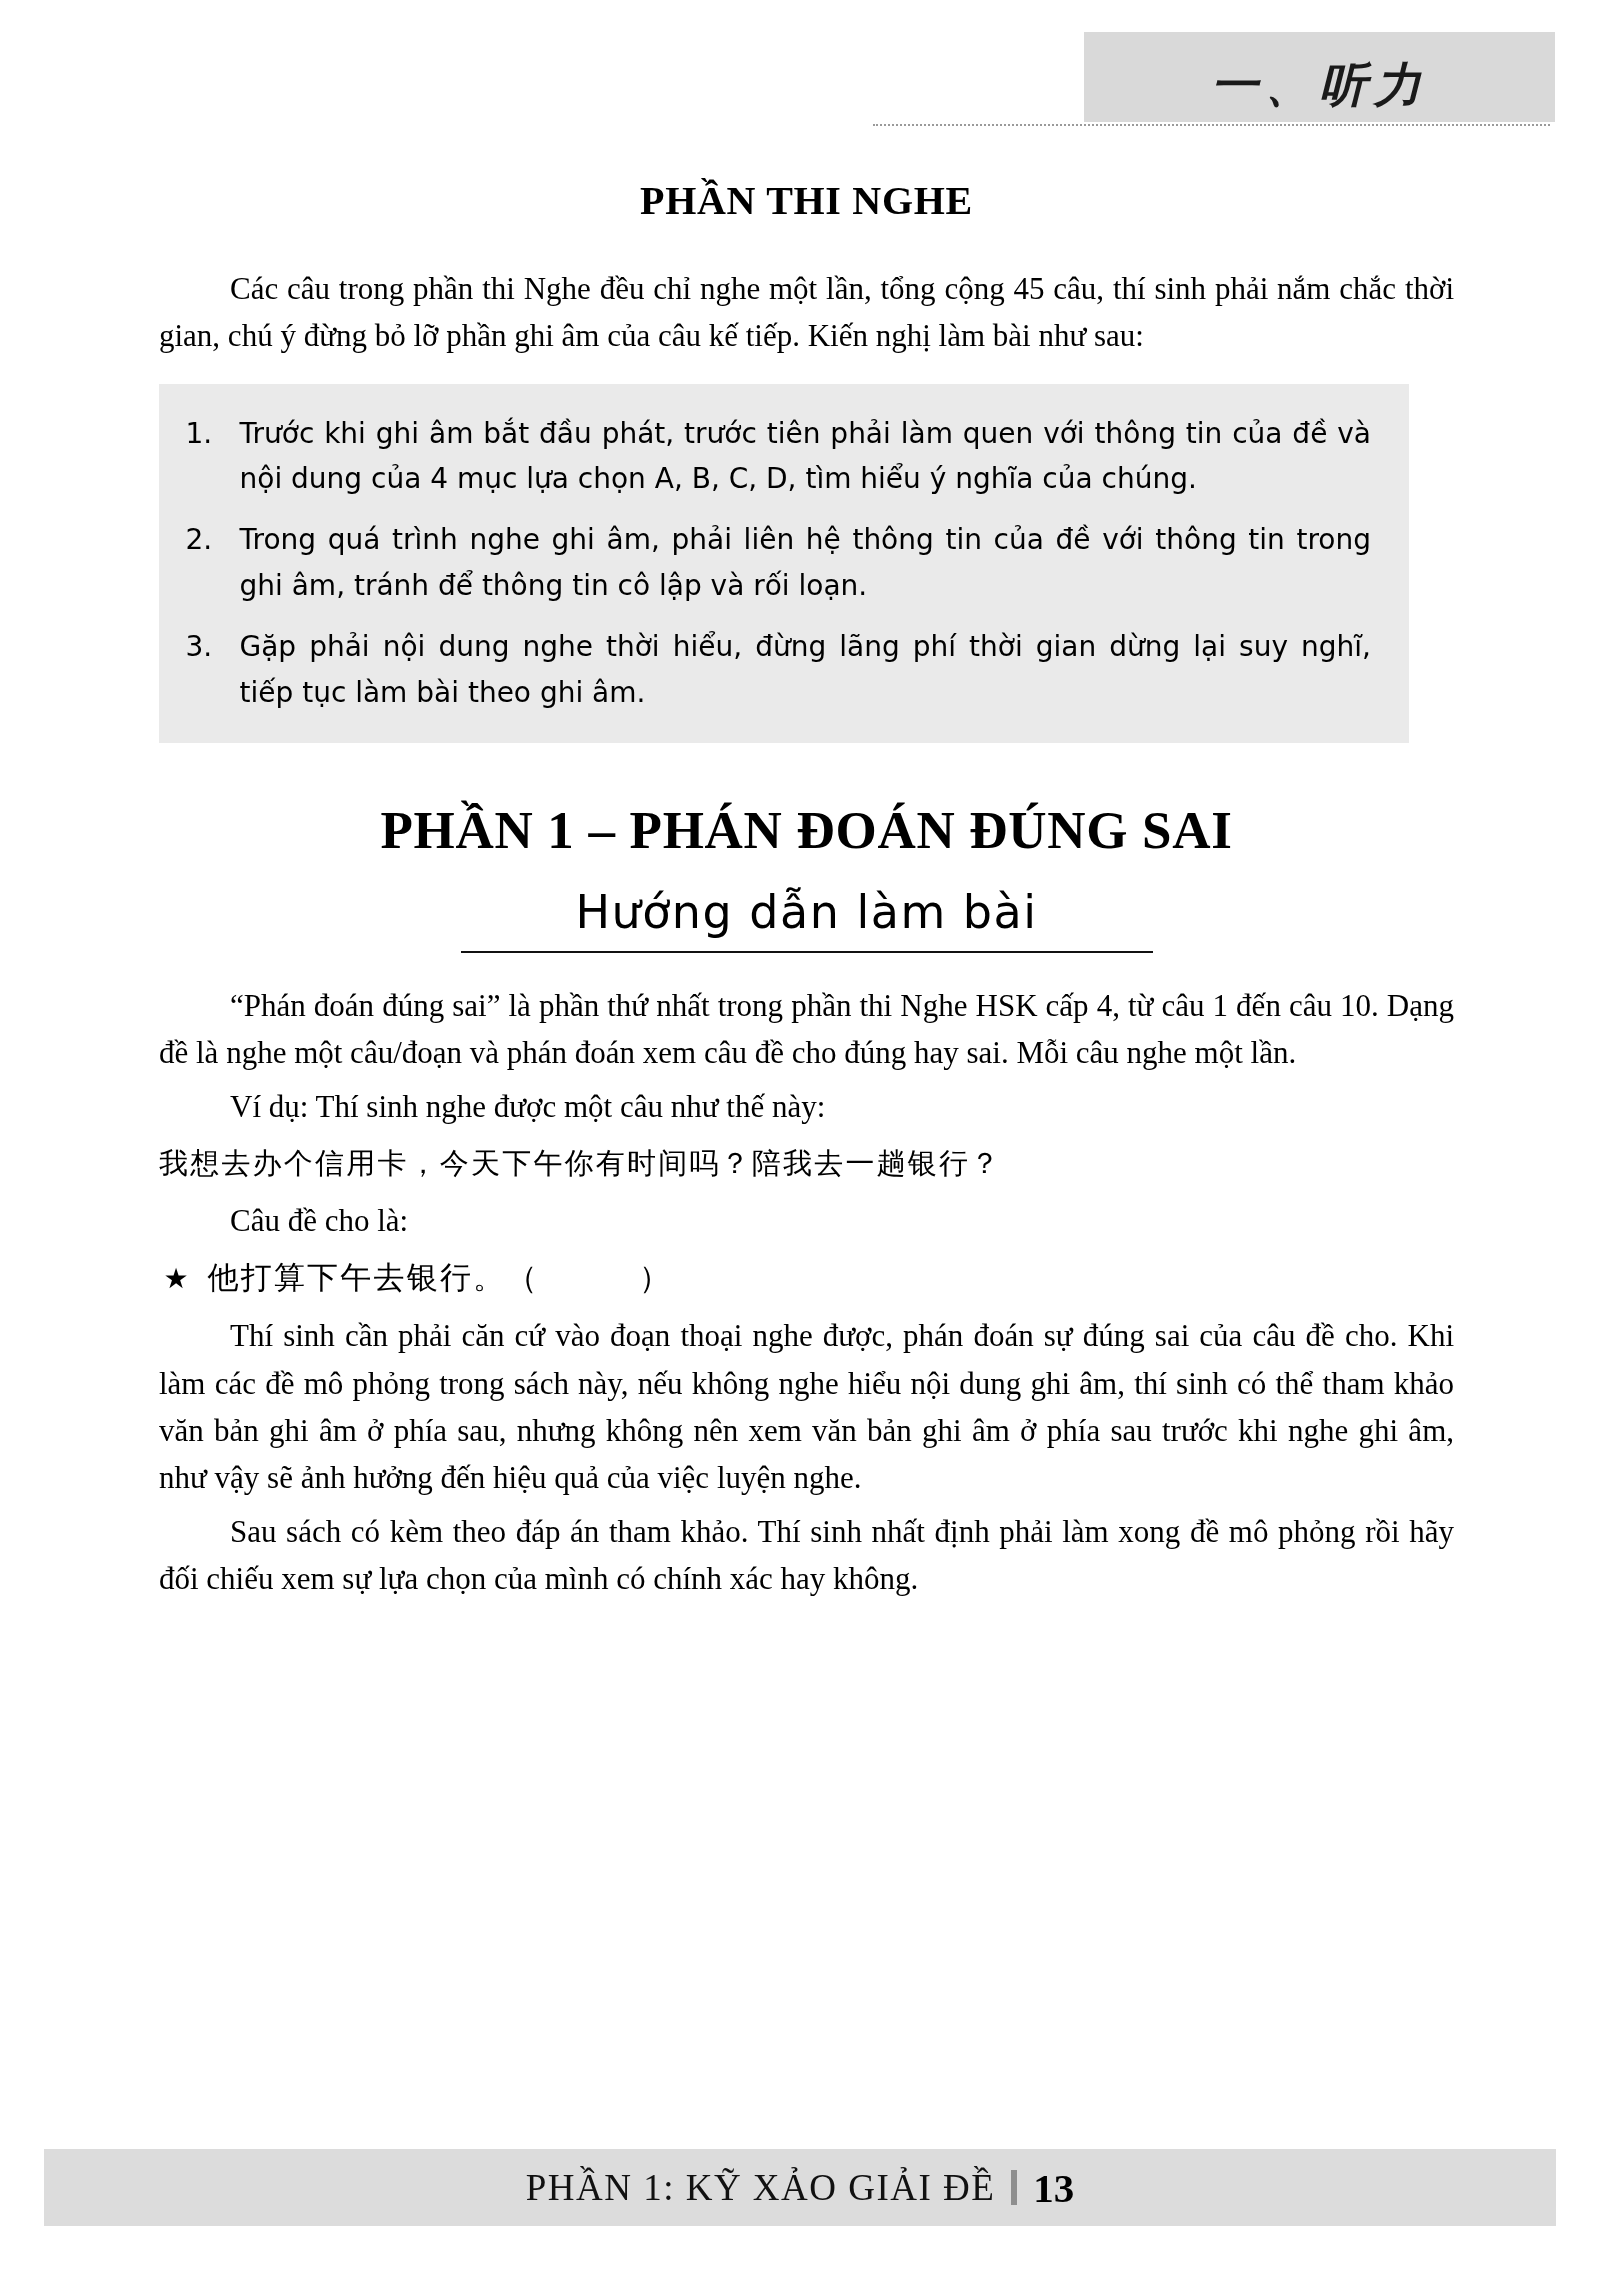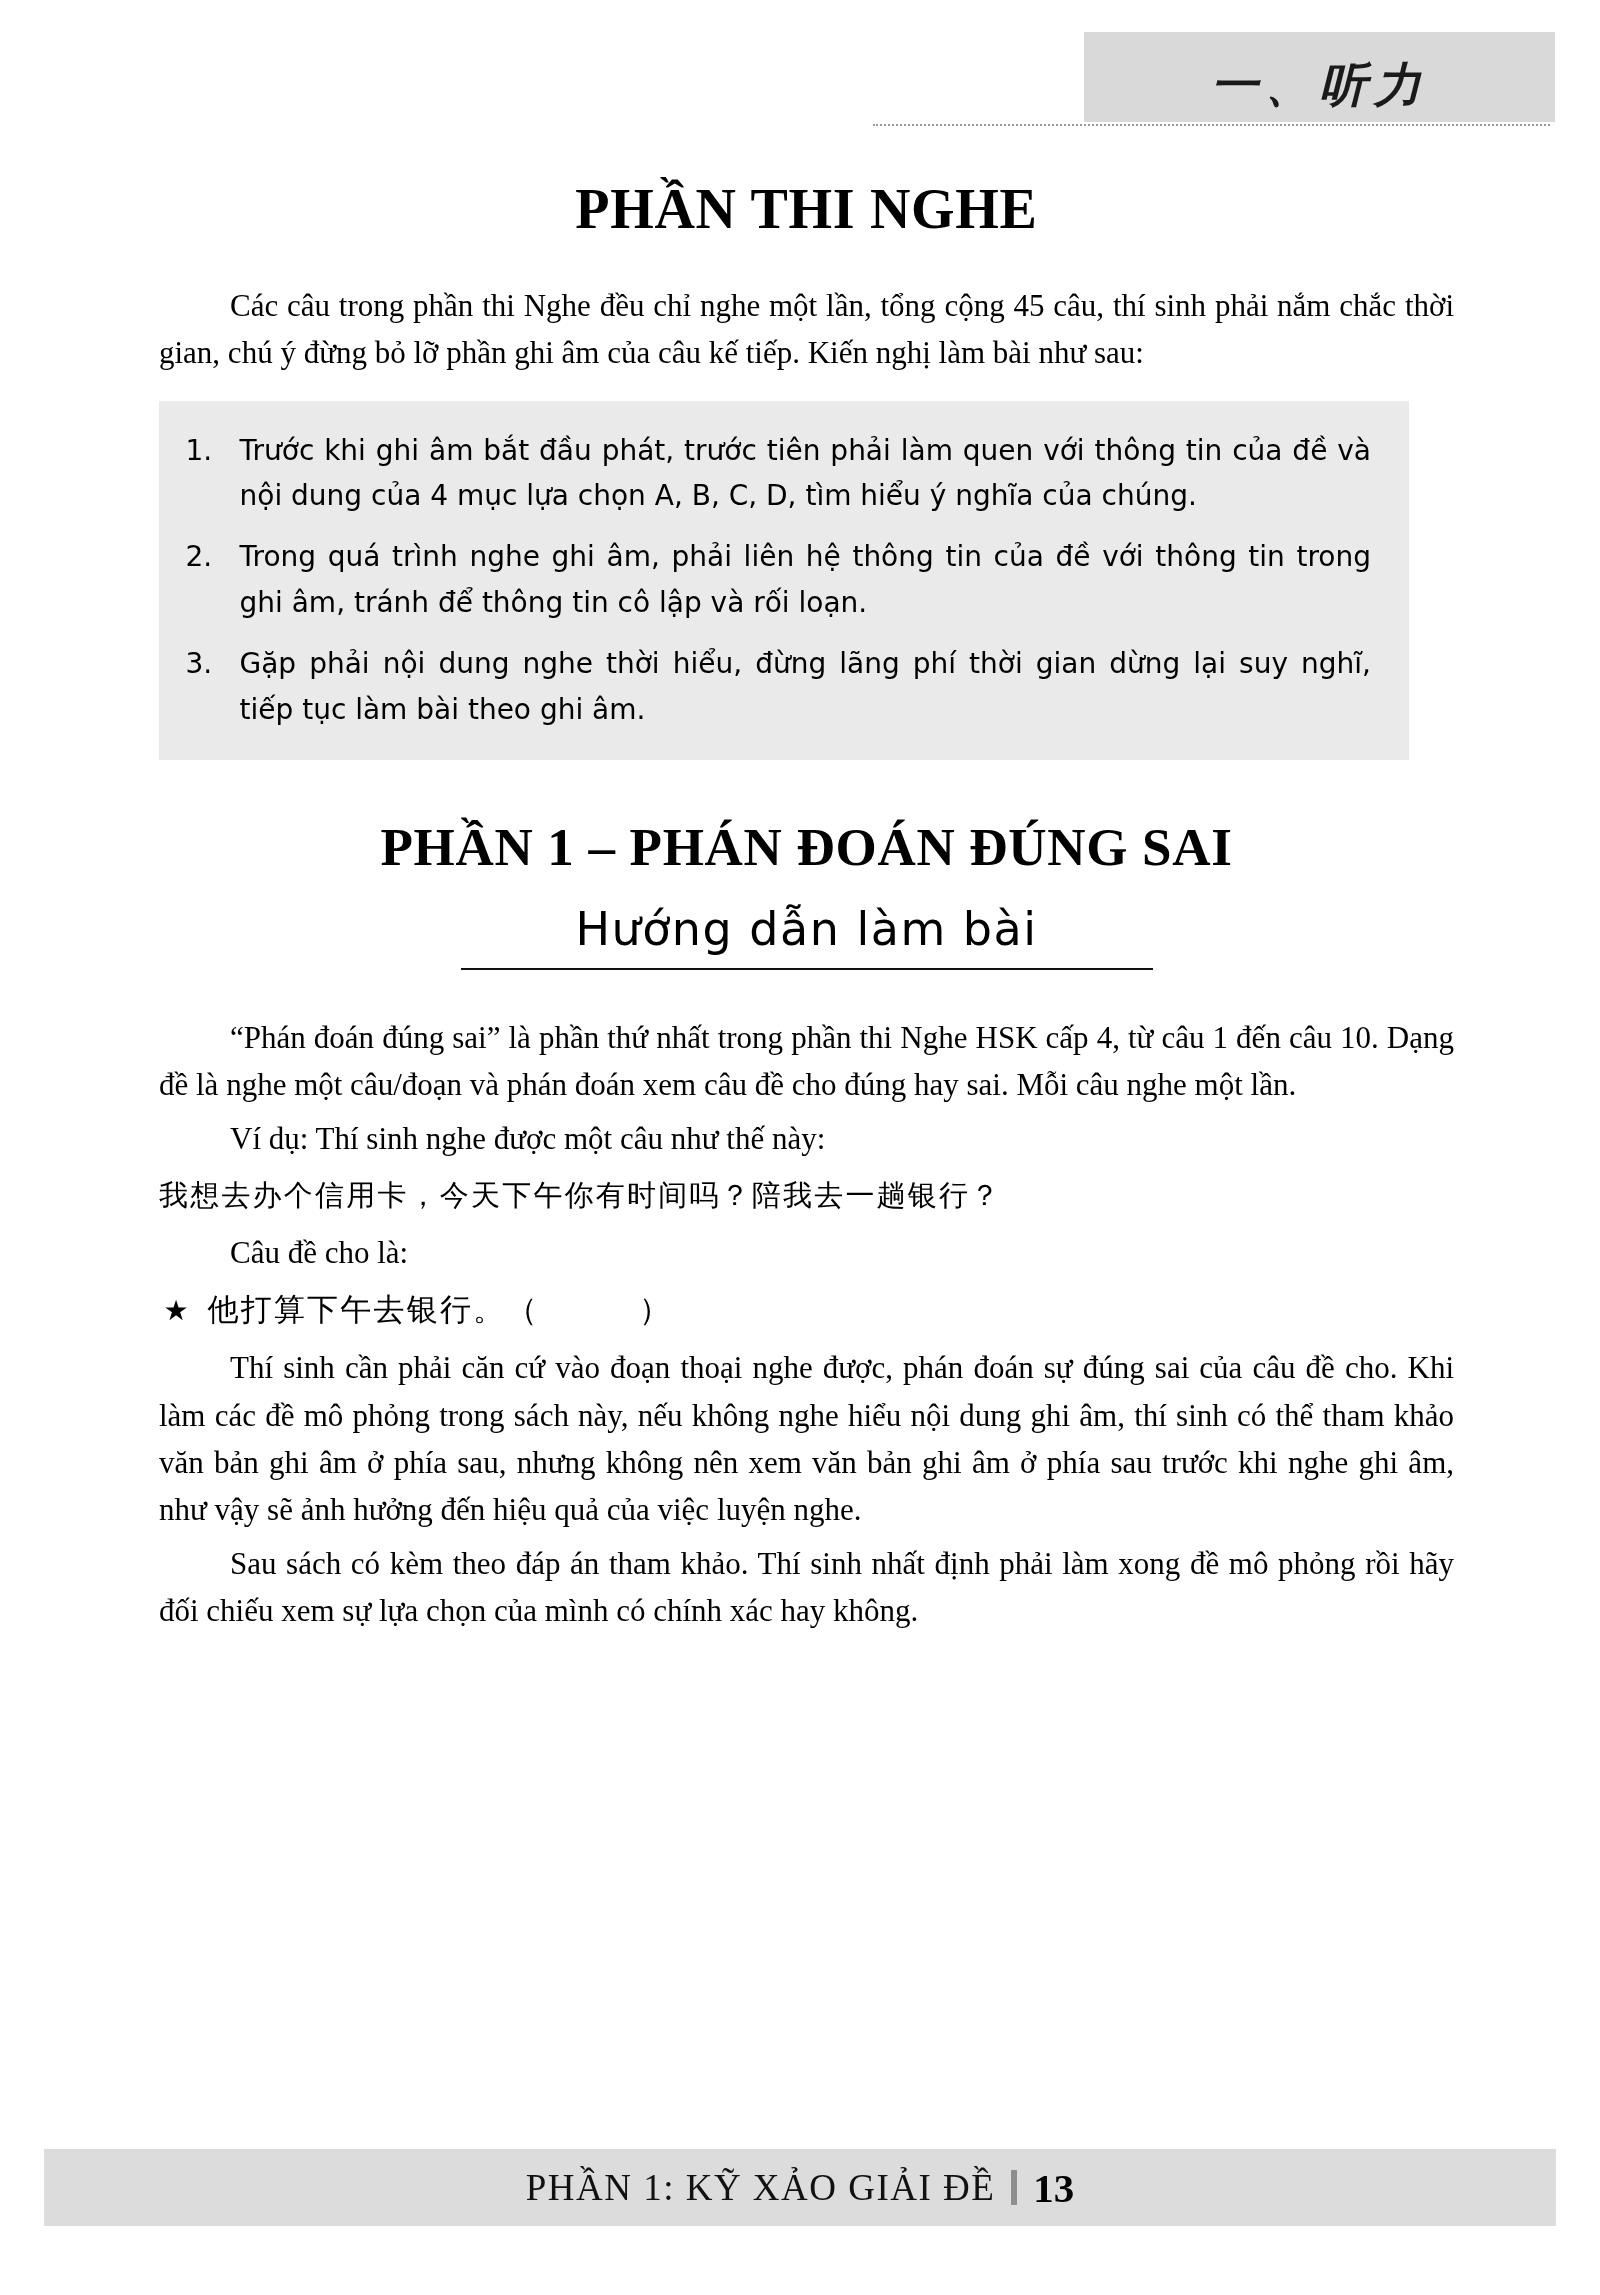--- a/index.html
+++ b/index.html
@@ -60,21 +60,21 @@
   .content {
     position: absolute;
     left: 159px;
     top: 177px;
     width: 1295px;
   }
 
   h1.main-title {
     font-family: "Liberation Serif", serif;
     font-weight: bold;
-    font-size: 56px;
+    font-size: 40px;
     text-align: center;
     margin: 0 0 41px 0;
     letter-spacing: 0.7px;
   }
 
   p.body-text {
     font-size: 31px;
     line-height: 1.52;
     margin: 0 0 7.4px 0;
     text-align: justify;
@@ -111,21 +111,21 @@
     font-family: "Liberation Serif", serif;
     font-weight: bold;
     font-size: 53px;
     text-align: center;
     margin: 57px 0 25px 0;
     letter-spacing: 0.7px;
   }
 
   .guide-wrap {
     text-align: center;
-    margin-bottom: 44px;
+    margin-bottom: 29px;
   }
   .guide-title {
     font-family: "DejaVu Sans", sans-serif;
     font-size: 46px;
     font-weight: 500;
     letter-spacing: 1.5px;
     display: inline-block;
     padding-bottom: 7.4px;
   }
   .guide-rule {

